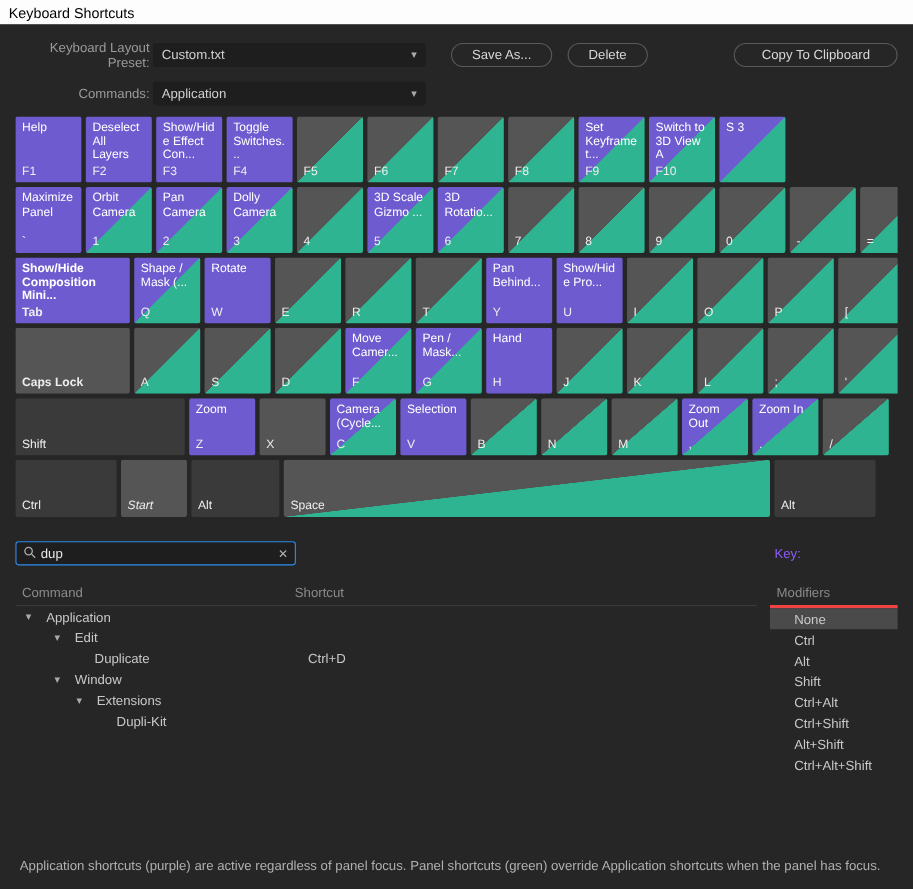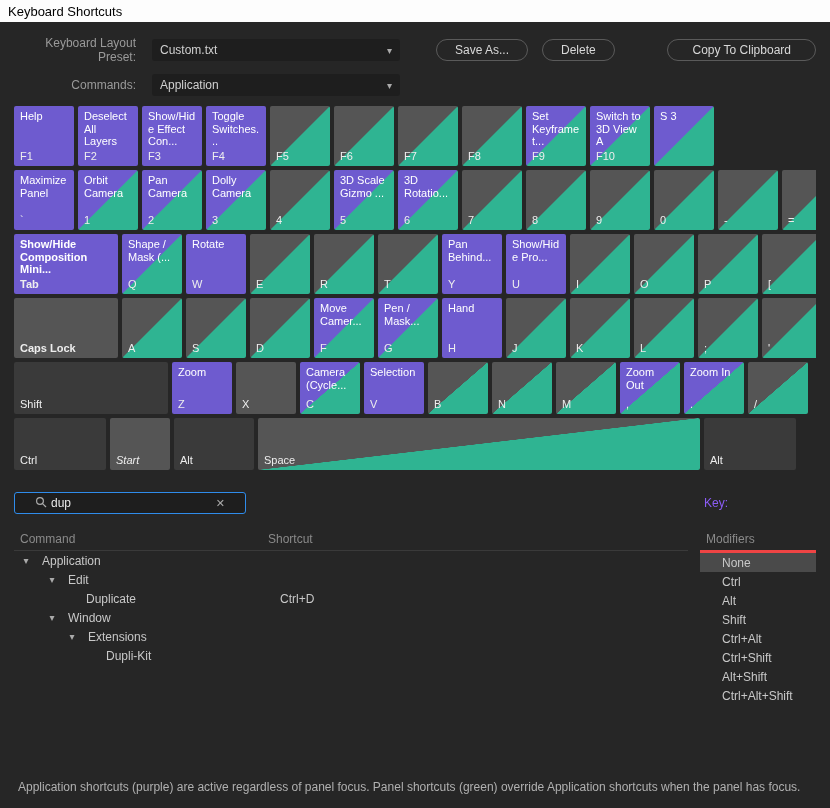--- a/index.html
+++ b/index.html
@@ -21,21 +21,21 @@
     display: flex;
     align-items: center;
   }
   .content {
     padding: 14px 14px 0 14px;
   }
   .row {
     display: flex;
     align-items: center;
     margin-bottom: 10px;
-    gap: 16px;
+    gap: 3px;
   }
   .label-right {
     width: 122px;
     text-align: right;
     color: #9a9a9a;
     font-size: 12px;
   }
   .dropdown {
     flex: 0 0 248px;
     background: #1e1e1e;
@@ -109,26 +109,26 @@
 
   .search-row {
     margin-top: 22px;
     display:flex;
     justify-content:space-between;
     align-items:center;
   }
   .search-box {
     display:flex;
     align-items:center;
-    width:232px;
+    width:255px;
     height:22px;
     border:1px solid #2f8ceb;
     border-radius:3px;
     background:#1e1e1e;
-    padding:0 20px;
+    padding:0 6px;
   }
   .search-box input {
     flex:1;
     background:transparent;
     border:none;
     color:#e8e8e8;
     font-size:12px;
     outline:none;
     padding:0 4px;
   }

